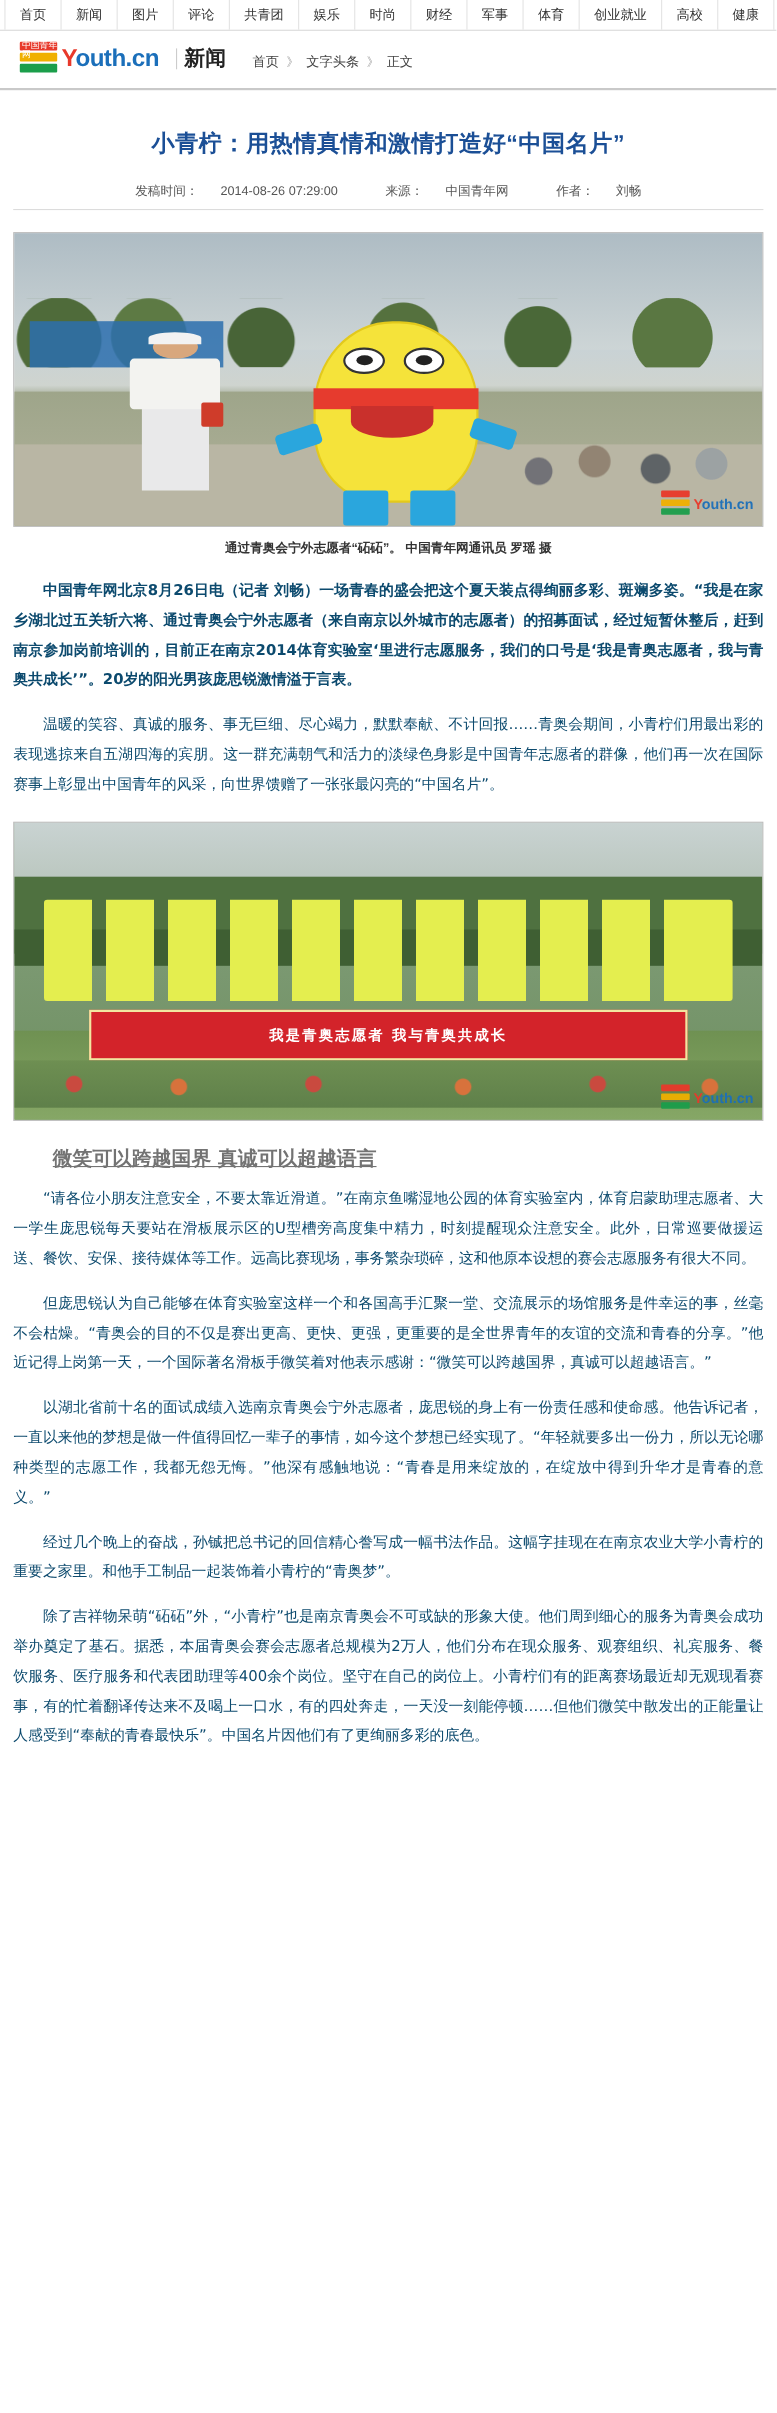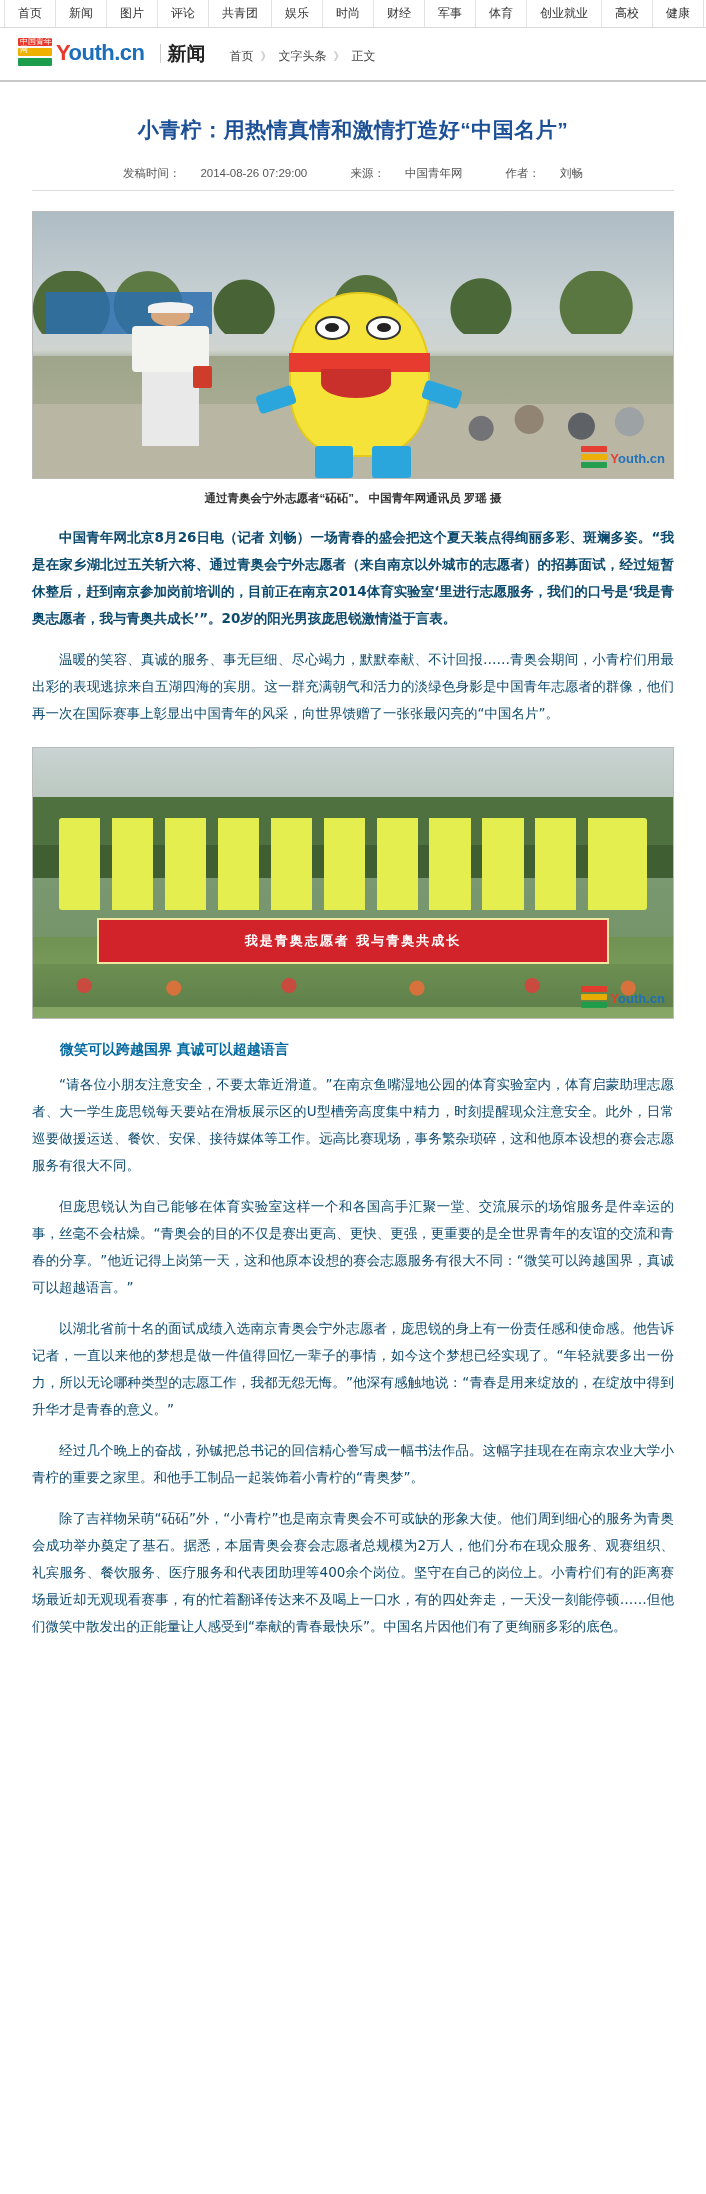--- a/index.html
+++ b/index.html
@@ -83,21 +83,21 @@
     gap: 7px;
     font-size: 12px;
     color: #444;
     margin-left: 14px;
     padding-top: 6px;
   }
   .crumbs .sep { color: #9b9b9b; font-size: 11px; }
   .crumbs a { color: #444; text-decoration: none; cursor: pointer; }
 
   
-  .article { padding: 0 32px; }
+  .article { padding: 0 12px; }
   h1.title {
     text-align: center;
     font-size: 21px;
     color: #1b4f96;
     font-weight: bold;
     margin: 34px 0 22px 0;
     letter-spacing: 0.5px;
   }
   .meta {
     text-align: center;
@@ -213,26 +213,27 @@
     font-size: 13.5px;
     line-height: 2.0;
     color: #0c4a6e;
     margin: 0 0 14px 0;
     text-align: justify;
     text-indent: 2em;
     font-family: "DejaVu Sans", sans-serif;
   }
   p.body.lead { font-weight: bold; }
   h2.subhead {
-    font-size: 14px;
-    font-weight: bold;
-    color: #0369a1;
+    font-size: 18px;
+    font-weight: bold;
+    color: #737373;
     margin: 22px 0 12px 0;
     text-indent: 2em;
     font-family: "DejaVu Sans", sans-serif;
+    text-decoration: underline;
   }
 </style>
 </head>
 <body>
 
 <div class="topnav">
   <div class="nav-item">首页</div>
   <div class="nav-item">新闻</div>
   <div class="nav-item">图片</div>
   <div class="nav-item">评论</div>
@@ -333,18 +334,18 @@
             <i class="w2"></i>
             <i class="w3"></i>
           </span>
         <span class="wm-text"><span class="y">Y</span><span>outh.cn</span></span>
       </div>
     </div>
   </div>
 
   <h2 class="subhead">微笑可以跨越国界  真诚可以超越语言</h2>
   <p class="body">“请各位小朋友注意安全，不要太靠近滑道。”在南京鱼嘴湿地公园的体育实验室内，体育启蒙助理志愿者、大一学生庞思锐每天要站在滑板展示区的U型槽旁高度集中精力，时刻提醒现众注意安全。此外，日常巡要做援运送、餐饮、安保、接待媒体等工作。远高比赛现场，事务繁杂琐碎，这和他原本设想的赛会志愿服务有很大不同。</p>
-  <p class="body">但庞思锐认为自己能够在体育实验室这样一个和各国高手汇聚一堂、交流展示的场馆服务是件幸运的事，丝毫不会枯燥。“青奥会的目的不仅是赛出更高、更快、更强，更重要的是全世界青年的友谊的交流和青春的分享。”他近记得上岗第一天，这和他原本设想的赛会志愿服务有很大不同：“微笑可以跨越国界，真诚可以超越语言。”</p>
+  <p class="body">但庞思锐认为自己能够在体育实验室这样一个和各国高手汇聚一堂、交流展示的场馆服务是件幸运的事，丝毫不会枯燥。“青奥会的目的不仅是赛出更高、更快、更强，更重要的是全世界青年的友谊的交流和青春的分享。”他近记得上岗第一天，一个国际著名滑板手微笑着对他表示感谢：“微笑可以跨越国界，真诚可以超越语言。”</p>
   <p class="body">以湖北省前十名的面试成绩入选南京青奥会宁外志愿者，庞思锐的身上有一份责任感和使命感。他告诉记者，一直以来他的梦想是做一件值得回忆一辈子的事情，如今这个梦想已经实现了。“年轻就要多出一份力，所以无论哪种类型的志愿工作，我都无怨无悔。”他深有感触地说：“青春是用来绽放的，在绽放中得到升华才是青春的意义。”</p>
   <p class="body">经过几个晚上的奋战，孙铖把总书记的回信精心誊写成一幅书法作品。这幅字挂现在在南京农业大学小青柠的重要之家里。和他手工制品一起装饰着小青柠的“青奥梦”。</p>
   <p class="body">除了吉祥物呆萌“砳砳”外，“小青柠”也是南京青奥会不可或缺的形象大使。他们周到细心的服务为青奥会成功举办奠定了基石。据悉，本届青奥会赛会志愿者总规模为2万人，他们分布在现众服务、观赛组织、礼宾服务、餐饮服务、医疗服务和代表团助理等400余个岗位。坚守在自己的岗位上。小青柠们有的距离赛场最近却无观现看赛事，有的忙着翻译传达来不及喝上一口水，有的四处奔走，一天没一刻能停顿……但他们微笑中散发出的正能量让人感受到“奉献的青春最快乐”。中国名片因他们有了更绚丽多彩的底色。</p>
 
 </div>
 
 </body></html>

